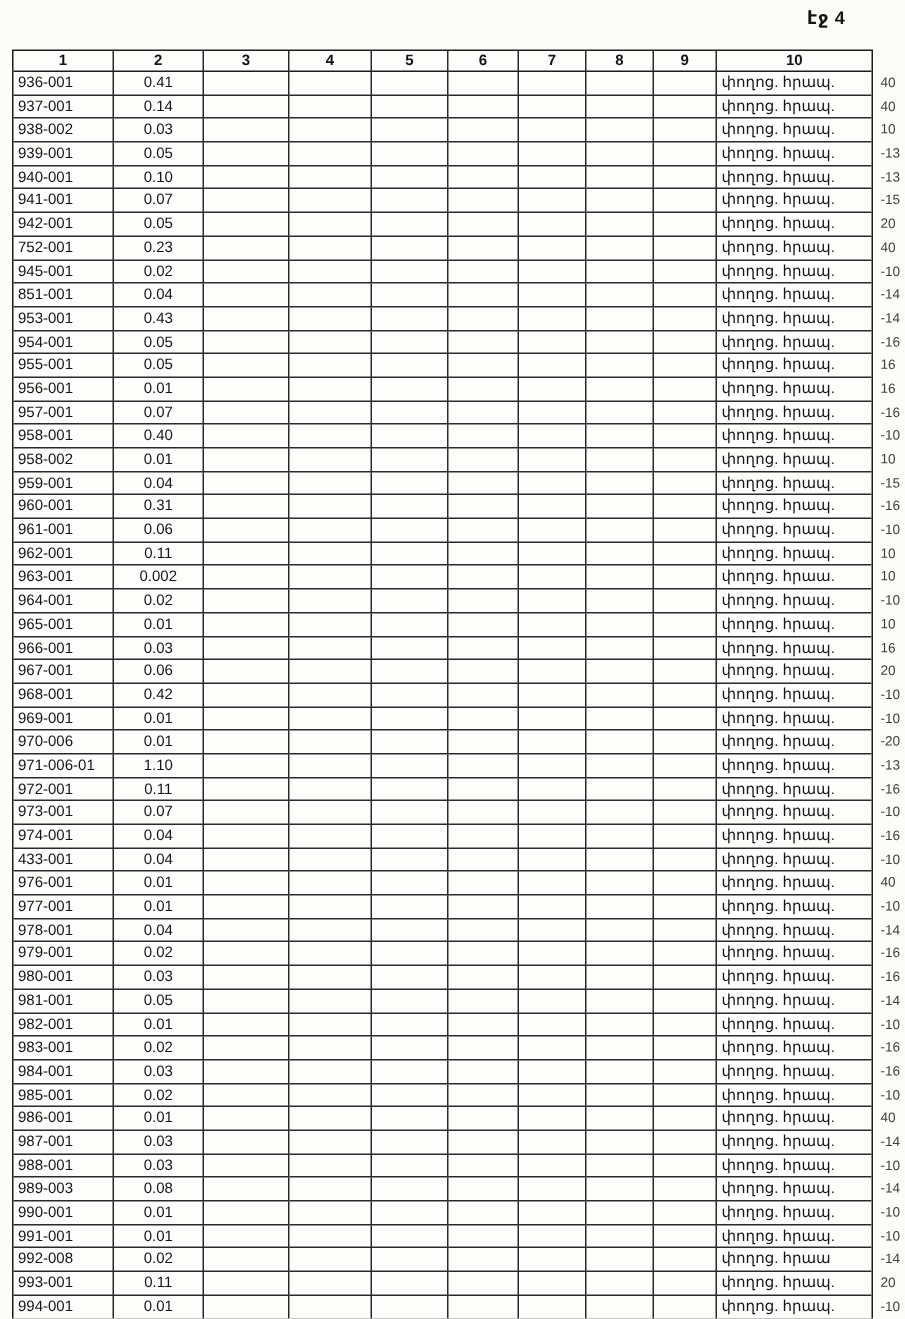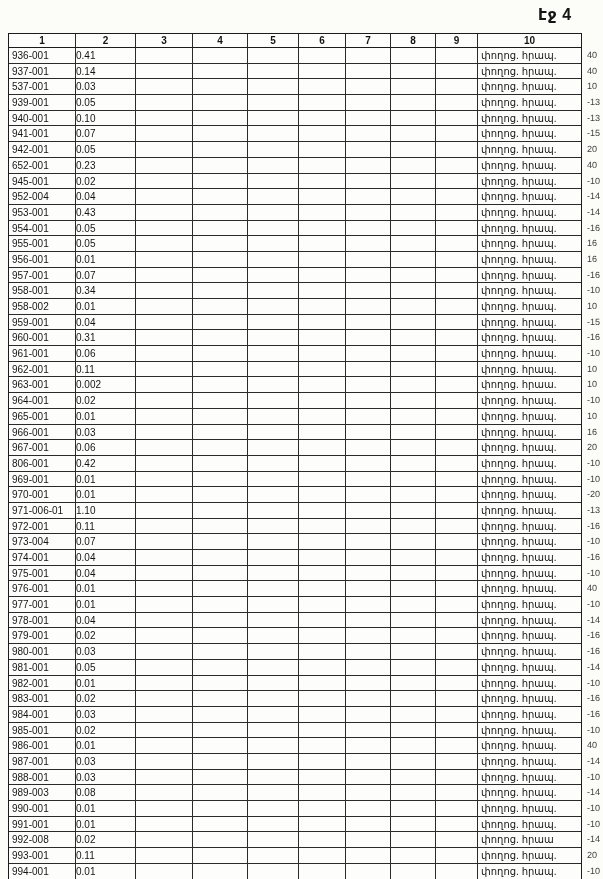--- a/index.html
+++ b/index.html
@@ -7,21 +7,21 @@
     width:603px; height:879px;
     overflow:hidden;
     background:#fcfcf9;
     color:#141414;
     font-family:"Liberation Sans","DejaVu Sans",sans-serif;
     position:relative;
   }
   .page-label{
     position:absolute;
     top:5px; left:538px;
-    font-size:16px;
+    font-size:12px;
     font-weight:bold;
     letter-spacing:0.5px;
   }
   .table-wrap{
     position:absolute;
     top:33px; left:8px;
     width:572px;
     border:1.5px solid #1c1c1c;
     box-sizing:content-box;
     background:#fdfdfb;
@@ -46,21 +46,21 @@
     box-sizing:border-box;
     border-right:1px solid #2a2a2a;
     border-bottom:1px solid #2a2a2a;
     font-size:10px;
     padding-left:3px;
     white-space:nowrap;
     overflow:hidden;
   }
   .trow:last-child .cell{ border-bottom:none; }
   .c1{width:67px;}
-  .c2{width:60px; text-align:left; padding-left:0;}
+  .c2{width:60px; text-align:center; padding-left:0;}
   .c3{width:57px;}
   .c4{width:55px;}
   .c5{width:51px;}
   .c6{width:47px;}
   .c7{width:45px;}
   .c8{width:45px;}
   .c9{width:42px;}
   .c10{width:103px; border-right:none;}
   .trow.header .c2{text-align:center;}
   .mark{
@@ -116,21 +116,21 @@
     <div class="cell c5"></div>
     <div class="cell c6"></div>
     <div class="cell c7"></div>
     <div class="cell c8"></div>
     <div class="cell c9"></div>
     <div class="cell c10">փողոց. հրապ.</div>
     <span class="mark">40</span>
   </div>
 
   <div class="trow">
-    <div class="cell c1">537-001</div>
+    <div class="cell c1">938-002</div>
     <div class="cell c2">0.03</div>
     <div class="cell c3"></div>
     <div class="cell c4"></div>
     <div class="cell c5"></div>
     <div class="cell c6"></div>
     <div class="cell c7"></div>
     <div class="cell c8"></div>
     <div class="cell c9"></div>
     <div class="cell c10">փողոց. հրապ.</div>
     <span class="mark">10</span>
@@ -186,21 +186,21 @@
     <div class="cell c5"></div>
     <div class="cell c6"></div>
     <div class="cell c7"></div>
     <div class="cell c8"></div>
     <div class="cell c9"></div>
     <div class="cell c10">փողոց. հրապ.</div>
     <span class="mark">20</span>
   </div>
 
   <div class="trow">
-    <div class="cell c1">652-001</div>
+    <div class="cell c1">752-001</div>
     <div class="cell c2">0.23</div>
     <div class="cell c3"></div>
     <div class="cell c4"></div>
     <div class="cell c5"></div>
     <div class="cell c6"></div>
     <div class="cell c7"></div>
     <div class="cell c8"></div>
     <div class="cell c9"></div>
     <div class="cell c10">փողոց. հրապ.</div>
     <span class="mark">40</span>
@@ -214,21 +214,21 @@
     <div class="cell c5"></div>
     <div class="cell c6"></div>
     <div class="cell c7"></div>
     <div class="cell c8"></div>
     <div class="cell c9"></div>
     <div class="cell c10">փողոց. հրապ.</div>
     <span class="mark">-10</span>
   </div>
 
   <div class="trow">
-    <div class="cell c1">952-004</div>
+    <div class="cell c1">851-001</div>
     <div class="cell c2">0.04</div>
     <div class="cell c3"></div>
     <div class="cell c4"></div>
     <div class="cell c5"></div>
     <div class="cell c6"></div>
     <div class="cell c7"></div>
     <div class="cell c8"></div>
     <div class="cell c9"></div>
     <div class="cell c10">փողոց. հրապ.</div>
     <span class="mark">-14</span>
@@ -299,21 +299,21 @@
     <div class="cell c6"></div>
     <div class="cell c7"></div>
     <div class="cell c8"></div>
     <div class="cell c9"></div>
     <div class="cell c10">փողոց. հրապ.</div>
     <span class="mark">-16</span>
   </div>
 
   <div class="trow">
     <div class="cell c1">958-001</div>
-    <div class="cell c2">0.34</div>
+    <div class="cell c2">0.40</div>
     <div class="cell c3"></div>
     <div class="cell c4"></div>
     <div class="cell c5"></div>
     <div class="cell c6"></div>
     <div class="cell c7"></div>
     <div class="cell c8"></div>
     <div class="cell c9"></div>
     <div class="cell c10">փողոց. հրապ.</div>
     <span class="mark">-10</span>
   </div>
@@ -452,21 +452,21 @@
     <div class="cell c5"></div>
     <div class="cell c6"></div>
     <div class="cell c7"></div>
     <div class="cell c8"></div>
     <div class="cell c9"></div>
     <div class="cell c10">փողոց. հրապ.</div>
     <span class="mark">20</span>
   </div>
 
   <div class="trow">
-    <div class="cell c1">806-001</div>
+    <div class="cell c1">968-001</div>
     <div class="cell c2">0.42</div>
     <div class="cell c3"></div>
     <div class="cell c4"></div>
     <div class="cell c5"></div>
     <div class="cell c6"></div>
     <div class="cell c7"></div>
     <div class="cell c8"></div>
     <div class="cell c9"></div>
     <div class="cell c10">փողոց. հրապ.</div>
     <span class="mark">-10</span>
@@ -480,21 +480,21 @@
     <div class="cell c5"></div>
     <div class="cell c6"></div>
     <div class="cell c7"></div>
     <div class="cell c8"></div>
     <div class="cell c9"></div>
     <div class="cell c10">փողոց. հրապ.</div>
     <span class="mark">-10</span>
   </div>
 
   <div class="trow">
-    <div class="cell c1">970-001</div>
+    <div class="cell c1">970-006</div>
     <div class="cell c2">0.01</div>
     <div class="cell c3"></div>
     <div class="cell c4"></div>
     <div class="cell c5"></div>
     <div class="cell c6"></div>
     <div class="cell c7"></div>
     <div class="cell c8"></div>
     <div class="cell c9"></div>
     <div class="cell c10">փողոց. հրապ.</div>
     <span class="mark">-20</span>
@@ -522,21 +522,21 @@
     <div class="cell c5"></div>
     <div class="cell c6"></div>
     <div class="cell c7"></div>
     <div class="cell c8"></div>
     <div class="cell c9"></div>
     <div class="cell c10">փողոց. հրապ.</div>
     <span class="mark">-16</span>
   </div>
 
   <div class="trow">
-    <div class="cell c1">973-004</div>
+    <div class="cell c1">973-001</div>
     <div class="cell c2">0.07</div>
     <div class="cell c3"></div>
     <div class="cell c4"></div>
     <div class="cell c5"></div>
     <div class="cell c6"></div>
     <div class="cell c7"></div>
     <div class="cell c8"></div>
     <div class="cell c9"></div>
     <div class="cell c10">փողոց. հրապ.</div>
     <span class="mark">-10</span>
@@ -550,21 +550,21 @@
     <div class="cell c5"></div>
     <div class="cell c6"></div>
     <div class="cell c7"></div>
     <div class="cell c8"></div>
     <div class="cell c9"></div>
     <div class="cell c10">փողոց. հրապ.</div>
     <span class="mark">-16</span>
   </div>
 
   <div class="trow">
-    <div class="cell c1">975-001</div>
+    <div class="cell c1">433-001</div>
     <div class="cell c2">0.04</div>
     <div class="cell c3"></div>
     <div class="cell c4"></div>
     <div class="cell c5"></div>
     <div class="cell c6"></div>
     <div class="cell c7"></div>
     <div class="cell c8"></div>
     <div class="cell c9"></div>
     <div class="cell c10">փողոց. հրապ.</div>
     <span class="mark">-10</span>

